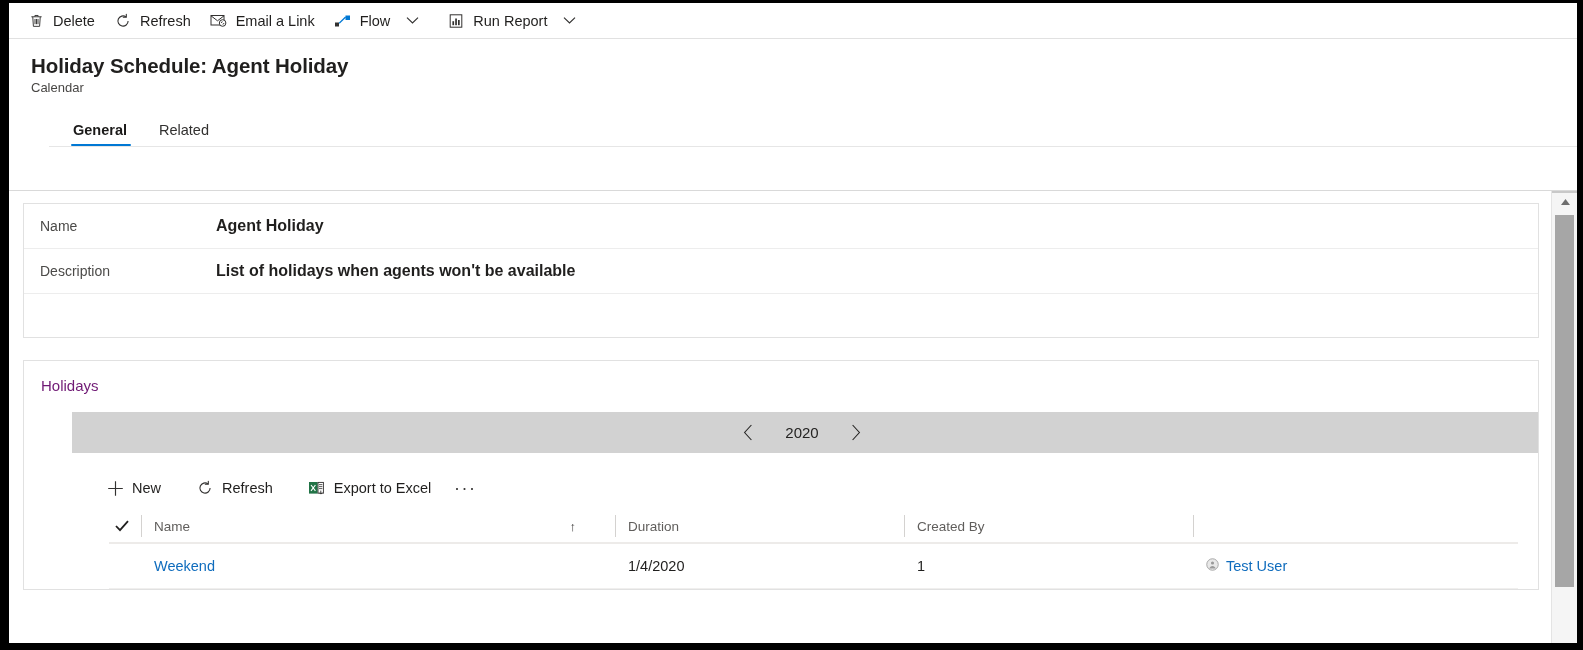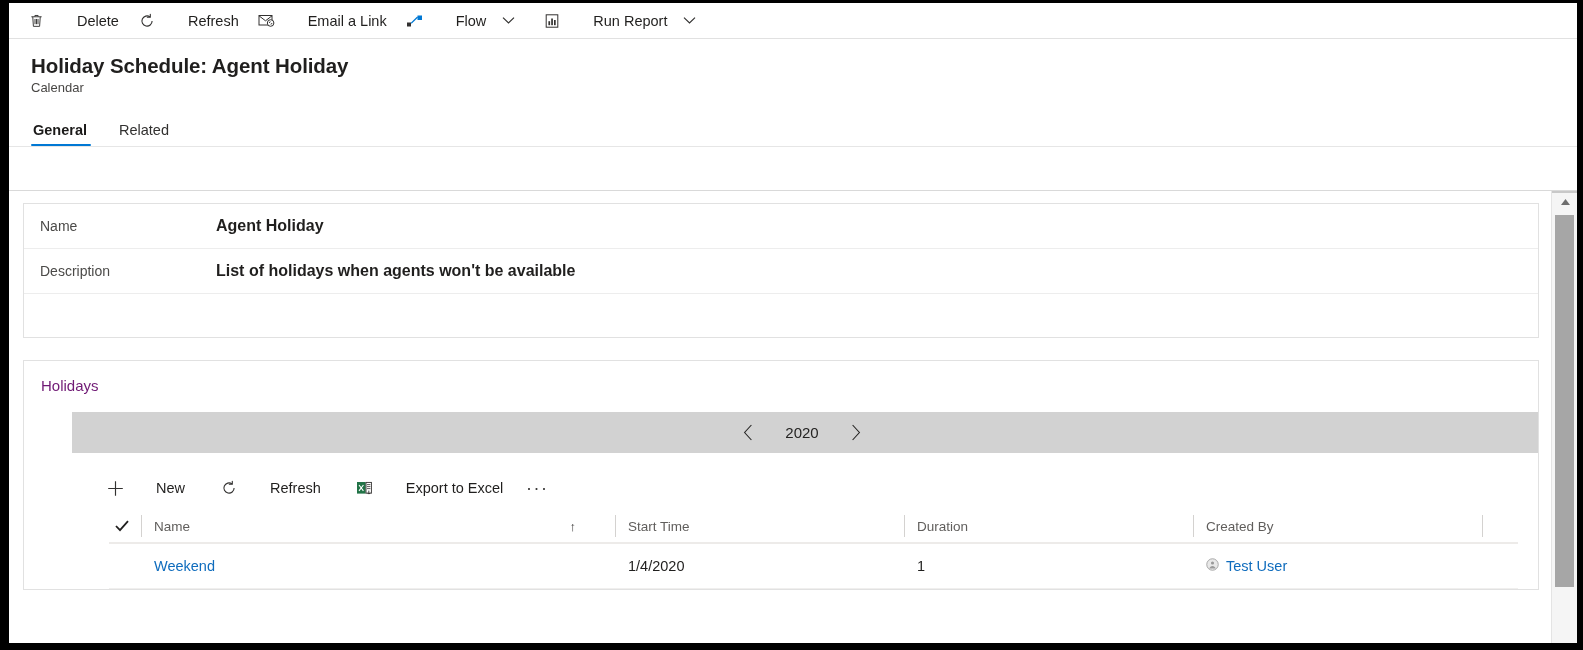--- a/index.html
+++ b/index.html
@@ -34,21 +34,20 @@
     background: #ffffff;
   }
   .cmd {
     display: flex; align-items: center;
     height: 32px;
     padding: 0 9px;
     cursor: pointer;
     color: #201f1e;
     font-size: 14.5px;
     white-space: nowrap;
-    gap: 24px;
   }
   .cmd .glyph { display: flex; align-items: center; justify-content: center; width: 20px; height: 20px; margin-right: 7px; }
   .chev {
     display: flex; align-items: center; justify-content: center;
     width: 26px; height: 32px; cursor: pointer;
   }
 
   
   .header { padding: 14px 11px 0 22px; background: #ffffff; }
   .h-title {
@@ -57,20 +56,21 @@
   }
   .h-sub { font-size: 13px; color: #484644; margin-top: 1px; }
 
   .tabs {
     display: flex; align-items: flex-end;
     padding: 0 0 0 22px;
     margin-top: 16px;
     border-bottom: 1px solid #e6e6e6;
     background: #ffffff;
     height: 36px;
+    margin-left: 40px;
   }
   .tab {
     position: relative;
     font-size: 14.5px; color: #323130;
     padding: 0 4px 8px 2px;
     margin-right: 26px;
     cursor: pointer;
   }
   .tab.active { font-weight: 700; color: #1b1a19; }
   .tab.active::after {
@@ -360,23 +360,20 @@
         <div class="grid">
           <div class="grid-head">
             <div class="gh-check">
               <svg width="14" height="12" viewBox="0 0 14 12" fill="none" stroke="#201f1e" stroke-width="1.8">
                 <path d="M1 6l4 4.2L13 1.2"></path>
               </svg>
             </div>
             <div class="gh-cell c-name sep">
               <span>Name</span>
               <span class="sort-arrow">↑</span>
-            </div>
-            <div class="gh-cell c-start sep">
-              <span>Start Time</span>
             </div>
             <div class="gh-cell c-dur sep">
               <span>Duration</span>
             </div>
             <div class="gh-cell c-created sep">
               <span>Created By</span>
             </div>
             <div class="gh-cell c-end sep"></div>
           </div>
 

